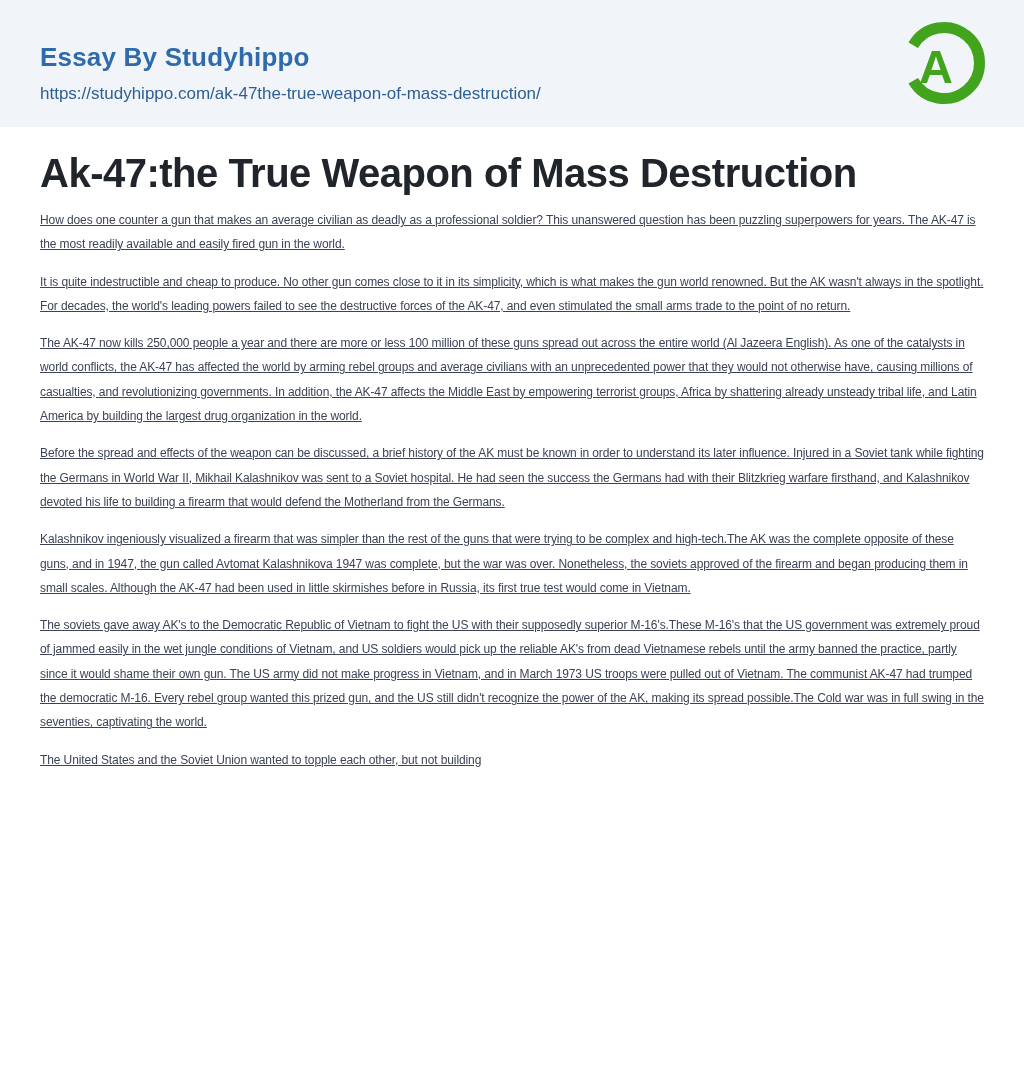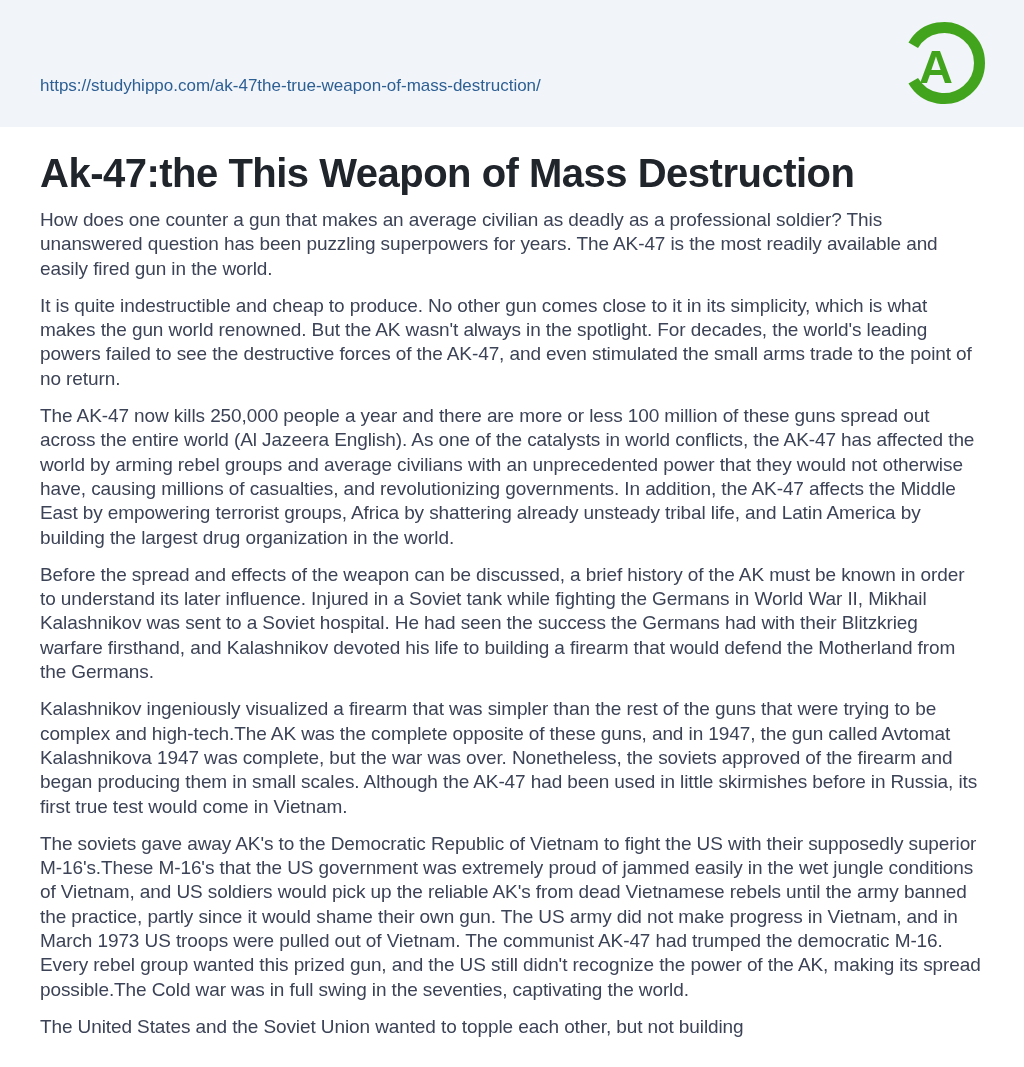--- a/index.html
+++ b/index.html
@@ -21,21 +21,21 @@
     left: 40px;
     top: 42px;
     font-size: 26px;
     font-weight: 700;
     color: #2e6bad;
     letter-spacing: 0.2px;
   }
   .page-url {
     position: absolute;
     left: 40px;
-    top: 76px;
+    top: 84px;
     font-size: 17px;
     font-weight: 400;
     color: #2d5f94;
     text-decoration: none;
   }
   .logo {
     position: absolute;
     left: 902px;
     top: 21px;
     width: 84px;
@@ -60,42 +60,44 @@
   .page-title {
     margin: 23px 0 12px 0;
     font-size: 40px;
     line-height: 46px;
     font-weight: 700;
     letter-spacing: -0.5px;
     color: #20242b;
   }
   .essay-paragraph {
     max-width: 944px;
-    font-size: 19px;
+    font-size: 12px;
     line-height: 24.3px;
     color: #3c4356;
     margin: 0 0 13px 0;
     letter-spacing: -0.1px;
+    text-decoration: underline;
   }
 </style>
 </head>
 <body>
 
 <header class="page-header">
+  <div class="site-label">Essay By Studyhippo</div>
   <a class="page-url">https://studyhippo.com/ak-47the-true-weapon-of-mass-destruction/</a>
   <div class="logo">
     <svg viewBox="0 0 84 84">
       <path d="M 11.26 24.25 A 35.5 35.5 0 1 1 11.26 59.75" fill="none" stroke="#42a41c" stroke-width="11" stroke-linecap="butt"></path>
     </svg>
     <div class="logo-letter">A</div>
   </div>
 </header>
 
 <main class="article">
-  <h1 class="page-title">Ak-47:the This Weapon of Mass Destruction</h1>
+  <h1 class="page-title">Ak-47:the True Weapon of Mass Destruction</h1>
 
   <p class="essay-paragraph">How does one counter a gun that makes an average civilian as deadly as a professional soldier? This unanswered question has been puzzling superpowers for years. The AK-47 is the most readily available and easily fired gun in the world.</p>
   <p class="essay-paragraph">It is quite indestructible and cheap to produce. No other gun comes close to it in its simplicity, which is what makes the gun world renowned. But the AK wasn't always in the spotlight. For decades, the world's leading powers failed to see the destructive forces of the AK-47, and even stimulated the small arms trade to the point of no return.</p>
   <p class="essay-paragraph">The AK-47 now kills 250,000 people a year and there are more or less 100 million of these guns spread out across the entire world (Al Jazeera English). As one of the catalysts in world conflicts, the AK-47 has affected the world by arming rebel groups and average civilians with an unprecedented power that they would not otherwise have, causing millions of casualties, and revolutionizing governments. In addition, the AK-47 affects the Middle East by empowering terrorist groups, Africa by shattering already unsteady tribal life, and Latin America by building the largest drug organization in the world.</p>
   <p class="essay-paragraph">Before the spread and effects of the weapon can be discussed, a brief history of the AK must be known in order to understand its later influence. Injured in a Soviet tank while fighting the Germans in World War II, Mikhail Kalashnikov was sent to a Soviet hospital. He had seen the success the Germans had with their Blitzkrieg warfare firsthand, and Kalashnikov devoted his life to building a firearm that would defend the Motherland from the Germans.</p>
   <p class="essay-paragraph">Kalashnikov ingeniously visualized a firearm that was simpler than the rest of the guns that were trying to be complex and high-tech.The AK was the complete opposite of these guns, and in 1947, the gun called Avtomat Kalashnikova 1947 was complete, but the war was over. Nonetheless, the soviets approved of the firearm and began producing them in small scales. Although the AK-47 had been used in little skirmishes before in Russia, its first true test would come in Vietnam.</p>
   <p class="essay-paragraph">The soviets gave away AK's to the Democratic Republic of Vietnam to fight the US with their supposedly superior M-16's.These M-16's that the US government was extremely proud of jammed easily in the wet jungle conditions of Vietnam, and US soldiers would pick up the reliable AK's from dead Vietnamese rebels until the army banned the practice, partly since it would shame their own gun. The US army did not make progress in Vietnam, and in March 1973 US troops were pulled out of Vietnam. The communist AK-47 had trumped the democratic M-16. Every rebel group wanted this prized gun, and the US still didn't recognize the power of the AK, making its spread possible.The Cold war was in full swing in the seventies, captivating the world.</p>
   <p class="essay-paragraph">The United States and the Soviet Union wanted to topple each other, but not building</p>
 </main>
 

